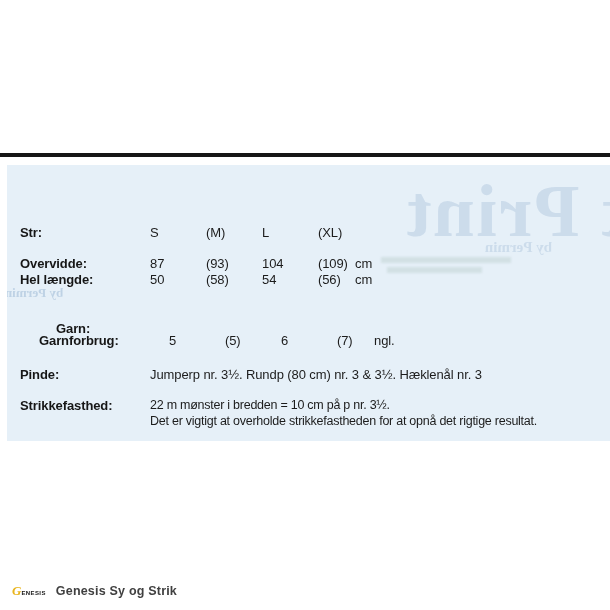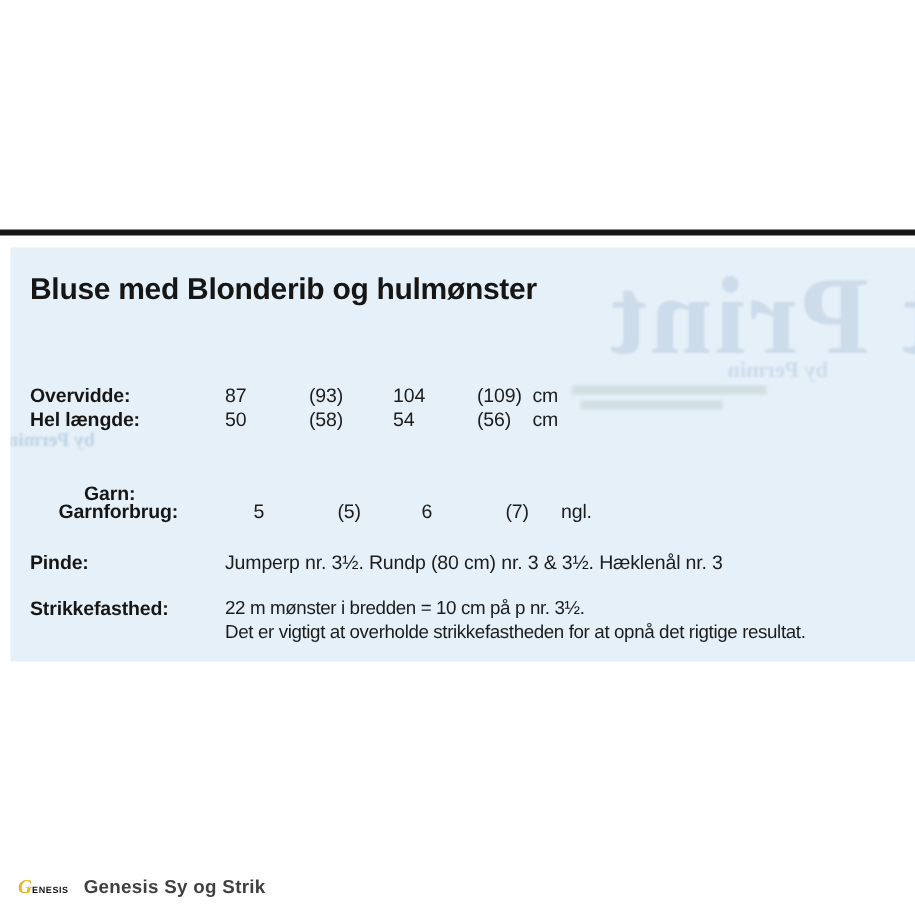--- a/index.html
+++ b/index.html
@@ -152,22 +152,28 @@
   <div class="rule"></div>
 
   <div class="panel">
 
     <div class="wm wm-big">Scarlet Print</div>
     <div class="wm wm-small">by Permin</div>
     <div class="wm wm-left">by Permin</div>
     <div class="wm-strip strip1"></div>
     <div class="wm-strip strip2"></div>
 
-    <h1 class="title">Bluse med Blonderib og hulmønster</h1>
-
+
+    <div class="row r-size">
+      <span class="c c0">Str:</span>
+      <span class="c c1">S</span>
+      <span class="c c2">(M)</span>
+      <span class="c c3">L</span>
+      <span class="c c4">(XL)</span>
+    </div>
 
     <div class="row r-over">
       <span class="c c0">Overvidde:</span>
       <span class="c c1">87</span>
       <span class="c c2">(93)</span>
       <span class="c c3">104</span>
       <span class="c c4">(109)</span>
       <span class="c c5">cm</span>
     </div>
 

